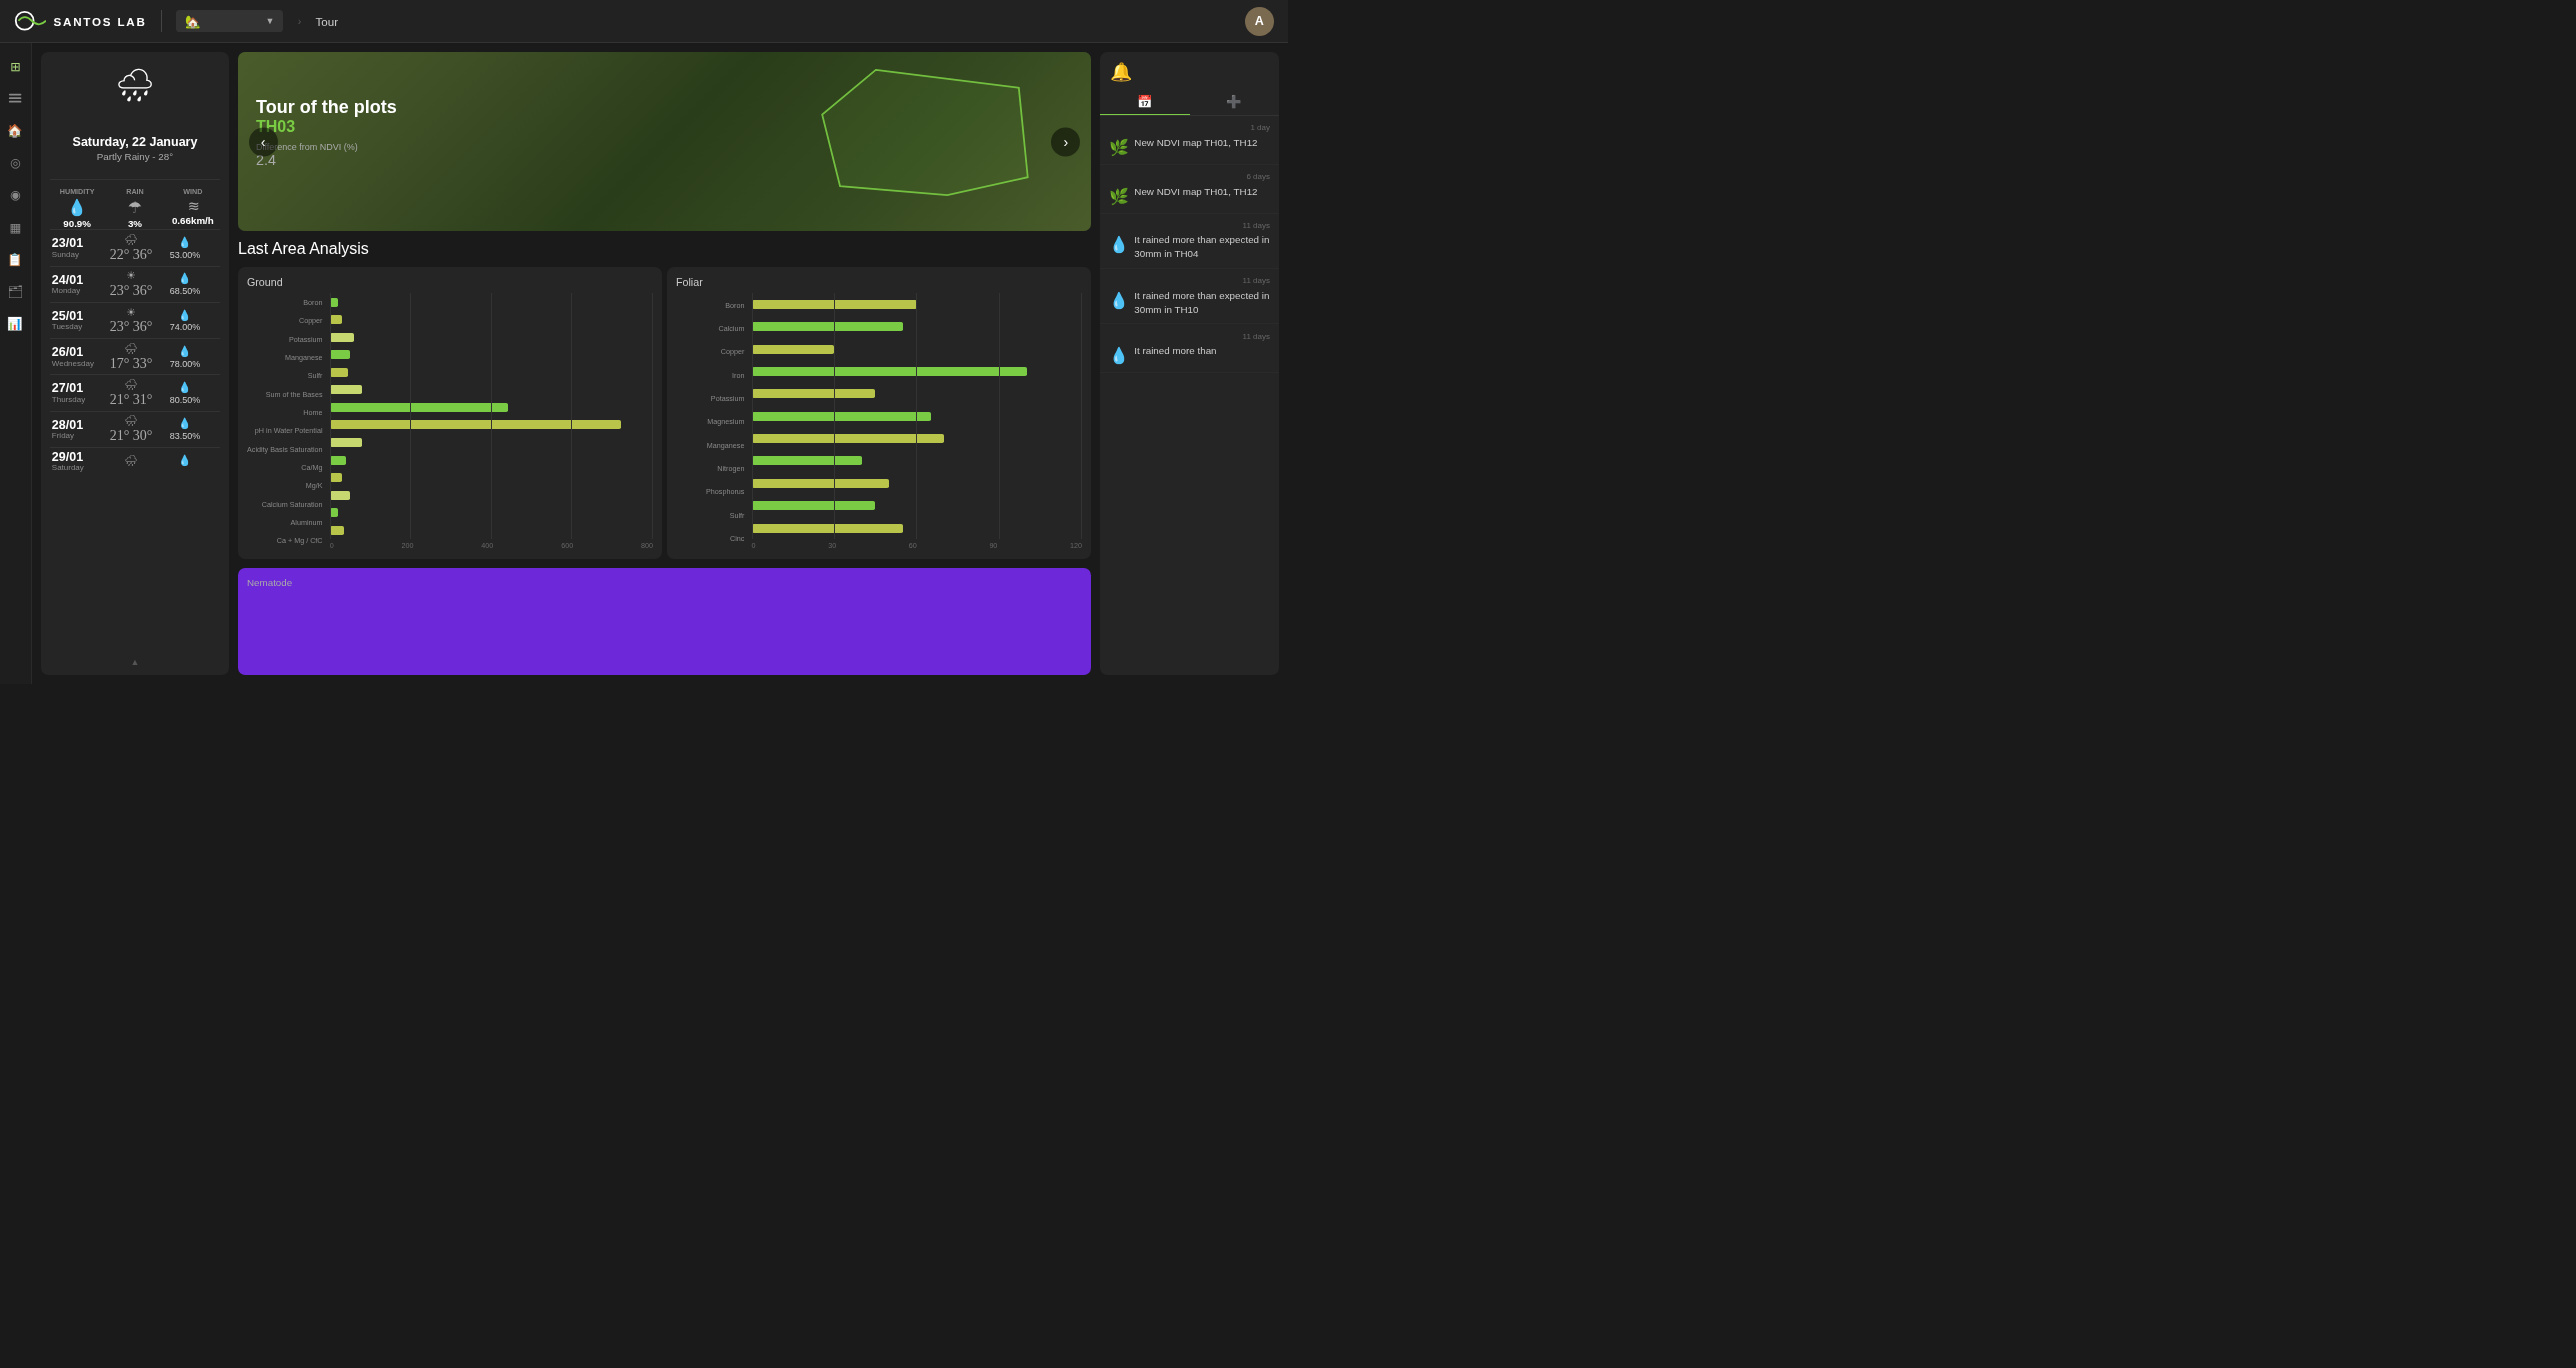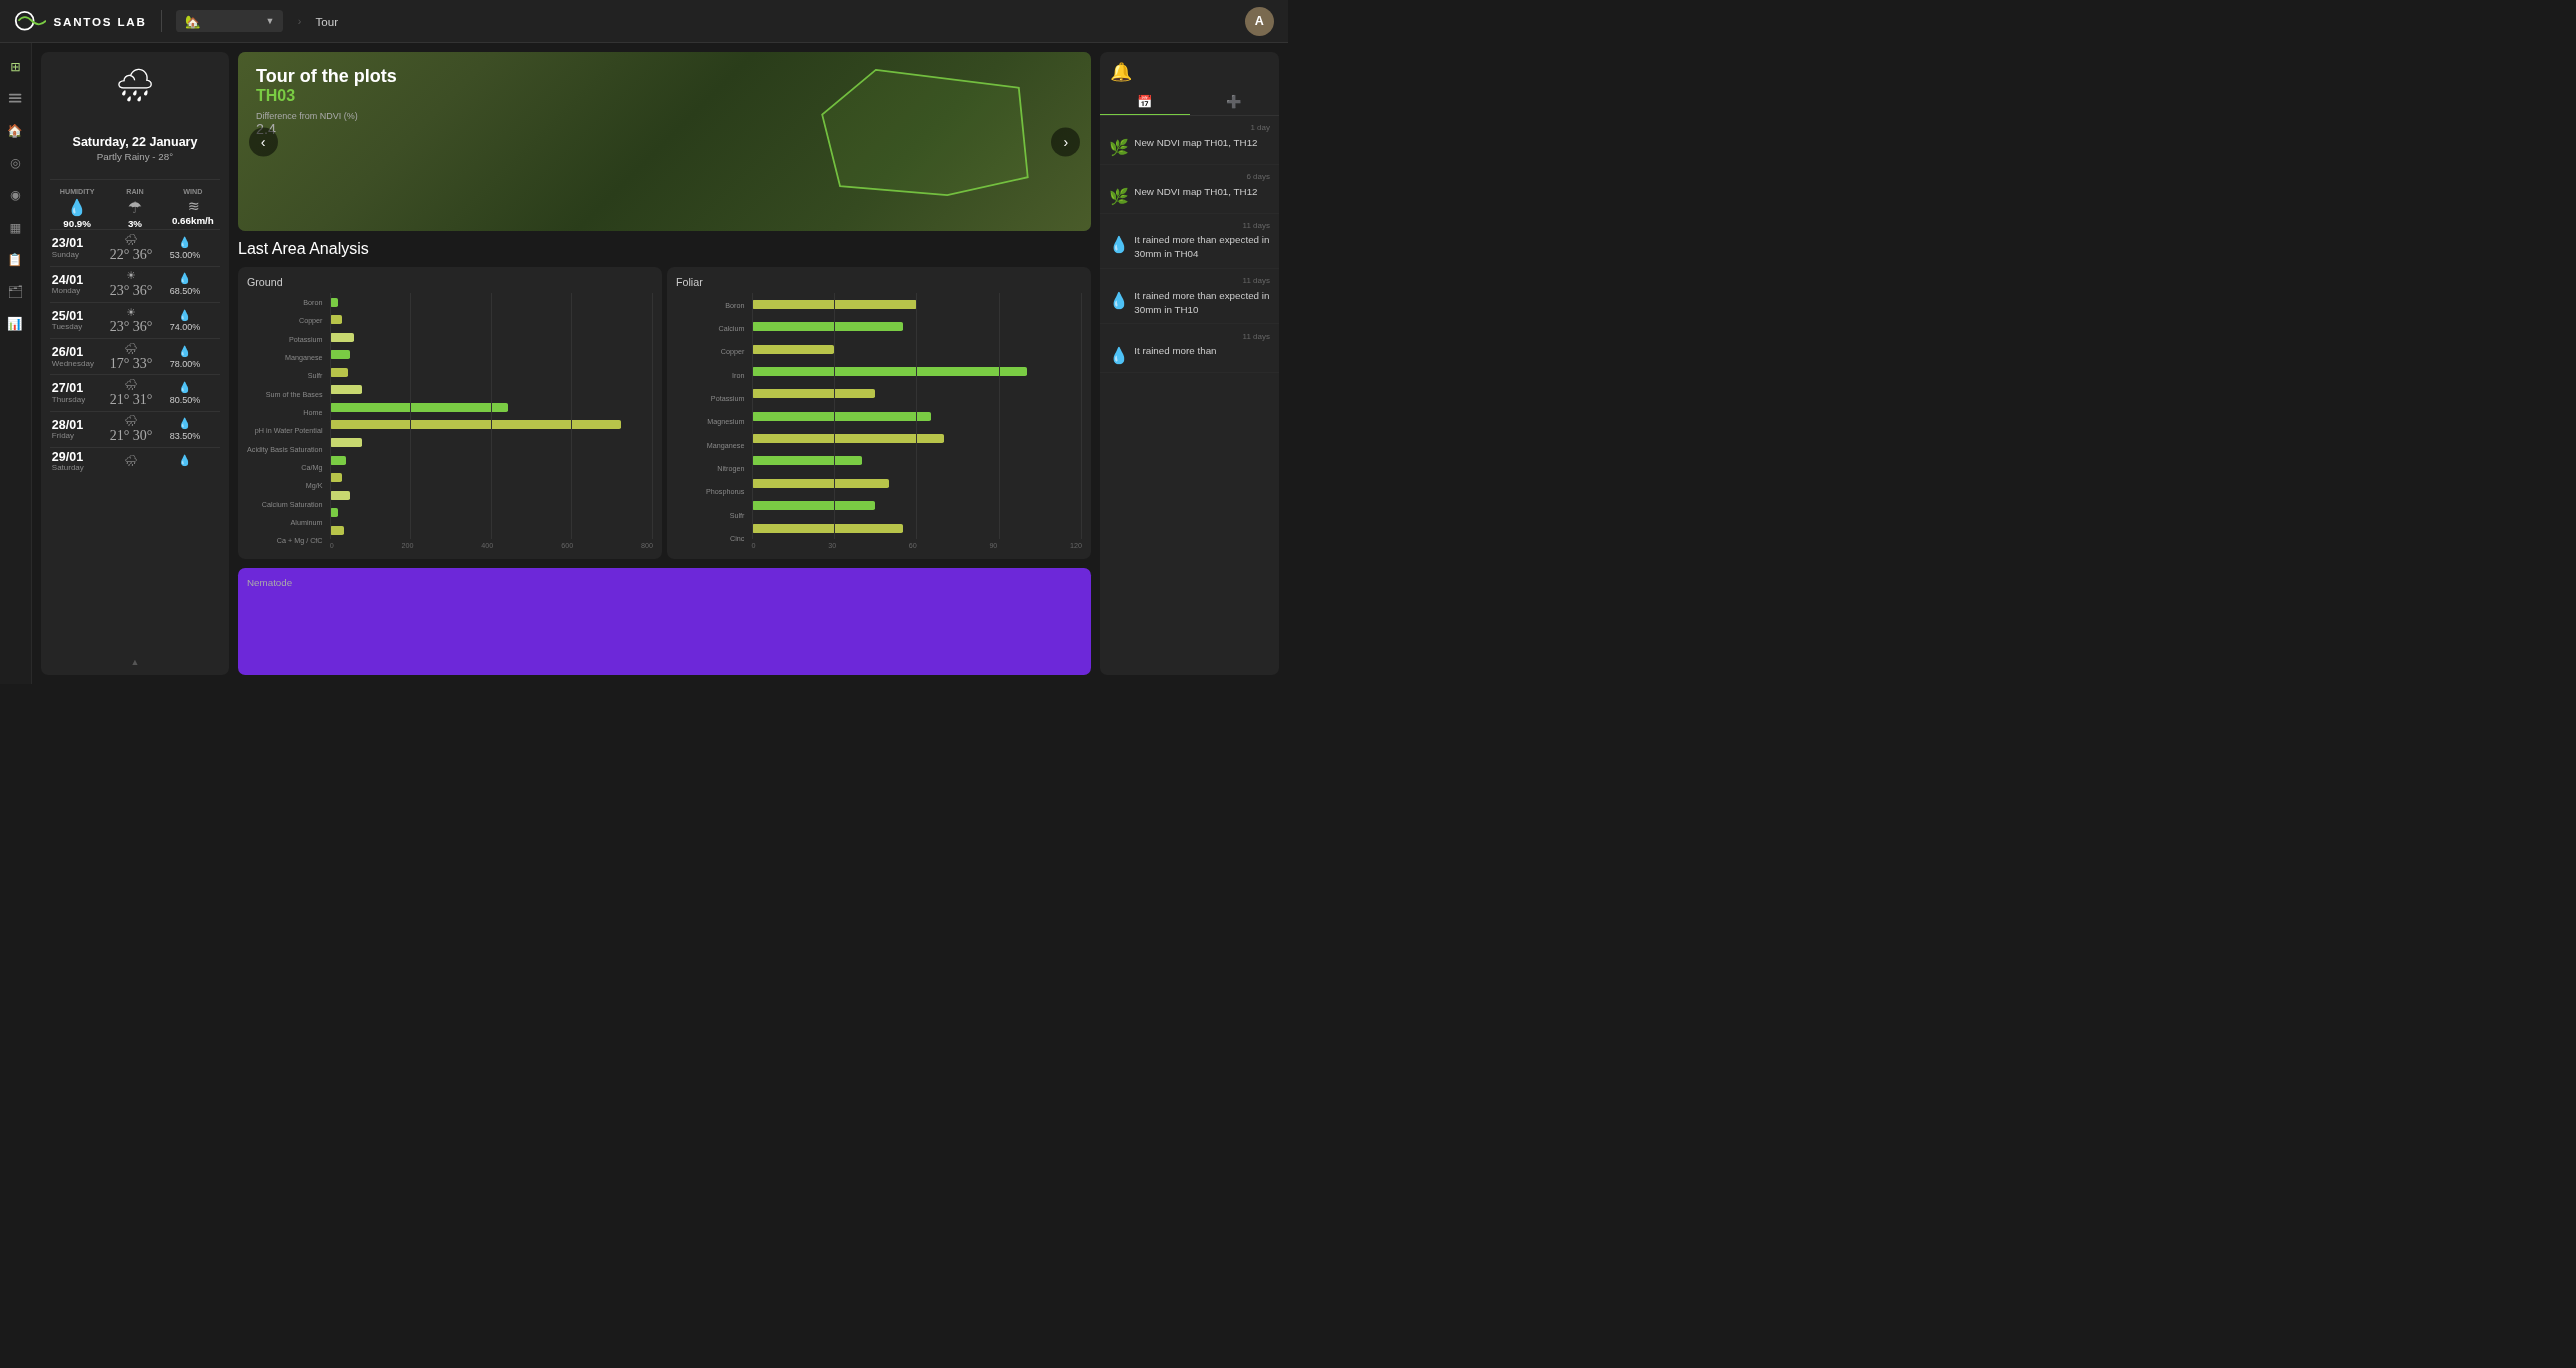--- a/index.html
+++ b/index.html
@@ -228,21 +228,21 @@
       height: 100%;
       background: linear-gradient(135deg, #4a5c2a 0%, #3d4e25 25%, #2a3d1a 50%, #354a20 75%, #4a5c2a 100%);
       position: relative;
     }
     .map-info {
       position: absolute;
       top: 14.3px;
       left: 18px;
       z-index: 2;
     }
-    .map-title { font-size: 18px; font-weight: 700; color: #fff; }
+    .map-title { font-size: 18px; font-weight: 700; color: #fff; margin-top: 31px; }
     .map-plot { font-size: 16px; font-weight: 700; color: #7acc44; }
     .map-ndvi-label { font-size: 9px; color: #aaa; margin-top: 5.4px; }
     .map-ndvi-val { font-size: 14.3px; color: #aaa; }
     .map-nav {
       position: absolute;
       bottom: 50%;
       transform: translateY(50%);
       display: flex;
       justify-content: space-between;
       width: 100%;

